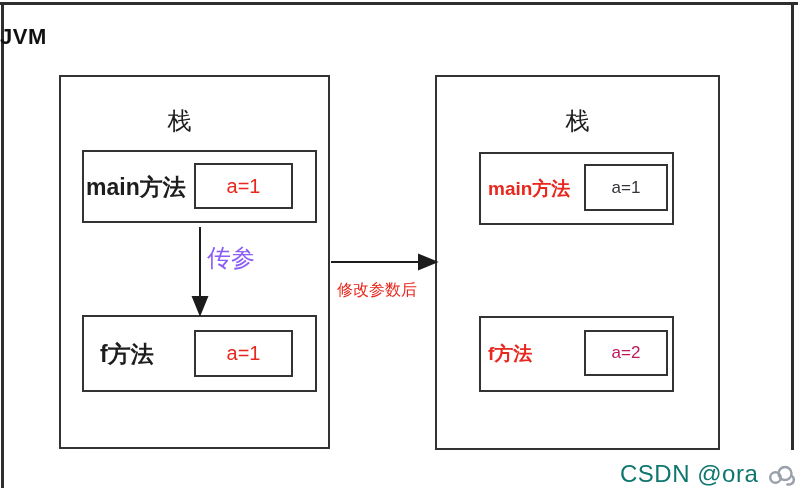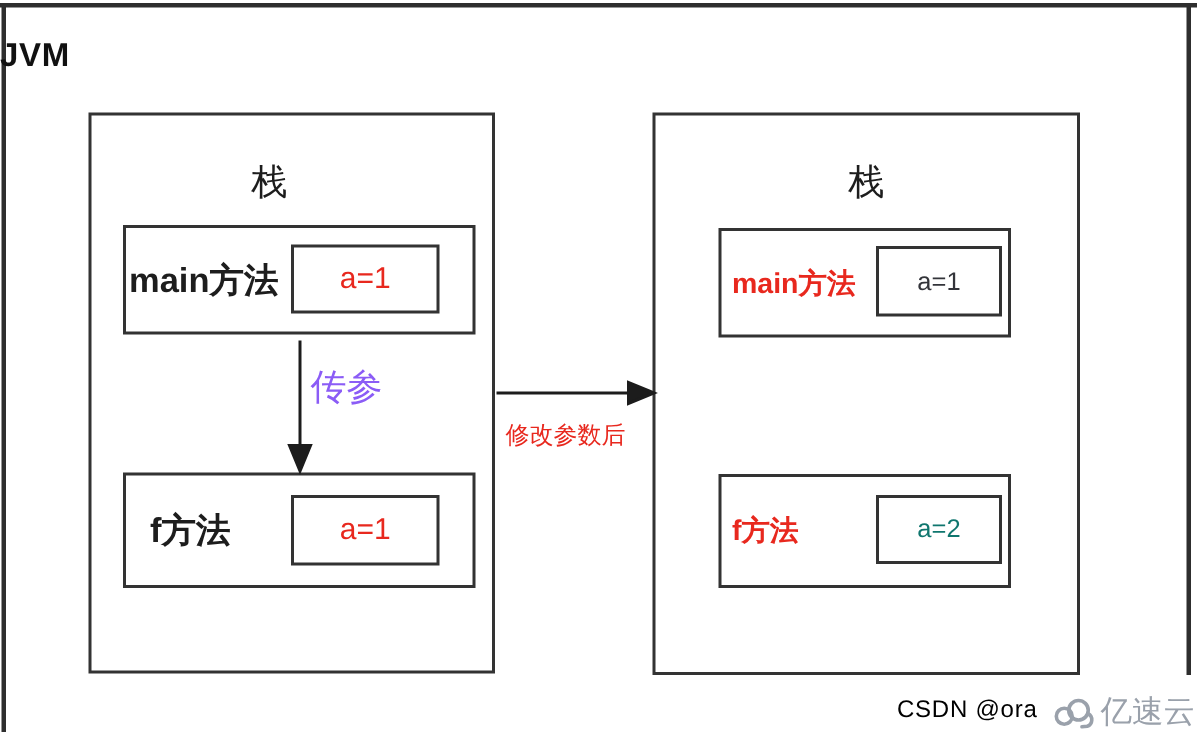--- a/index.html
+++ b/index.html
@@ -42,32 +42,32 @@
   #rm-frame .method-name { left:7px;  font-size:19px; color:#e8281e; }
   #rf-frame .method-name { left:7px;  font-size:19px; color:#e8281e; }
 
   .value-box {
     position:absolute; border:2px solid #333333; background:#ffffff;
     display:flex; align-items:center; justify-content:center;
   }
   #lm-value { left:110px; top:11px; width:99px; height:46px; font-size:20px; color:#e8281e; }
   #lf-value { left:110px; top:13px; width:99px; height:47px; font-size:20px; color:#e8281e; }
   #rm-value { left:103px; top:10px; width:84px; height:47px; font-size:17px; color:#33343a; }
-  #rf-value { left:103px; top:12px; width:84px; height:46px; font-size:17px; color:#0f766e; }
+  #rf-value { left:103px; top:12px; width:84px; height:46px; font-size:17px; color:#be185d; }
 
   .arrow-layer { position:absolute; left:0; top:0; width:798px; height:495px; pointer-events:none; }
 
   .pass-label   { position:absolute; left:207px; top:242px; font-size:24px; color:#8b5cf6; white-space:nowrap; }
   .modify-label { position:absolute; left:337px; top:268px; font-size:16px; color:#e8281e; white-space:nowrap;margin-top:12px; }
 
   .watermark {
     position:absolute; left:598px; top:460px; height:28px;
     display:flex; align-items:center; white-space:nowrap;
   }
-  .wm-author { font-size:16px; color:#000000; letter-spacing:0.5px; }
+  .wm-author { font-size:24px; color:#0f766e; letter-spacing:0.5px;margin-left:22px; }
   .wm-brand  { display:flex; align-items:center; margin-left:8px; }
   .wm-brand-text { font-size:21px; color:#9aa1ab; margin-left:2px; }
   .cloud-icon { display:inline-block; }
 </style>
 </head>
 <body>
 
 <div class="frame-top"></div>
 <div class="frame-left"></div>
 <div class="frame-right"></div>

